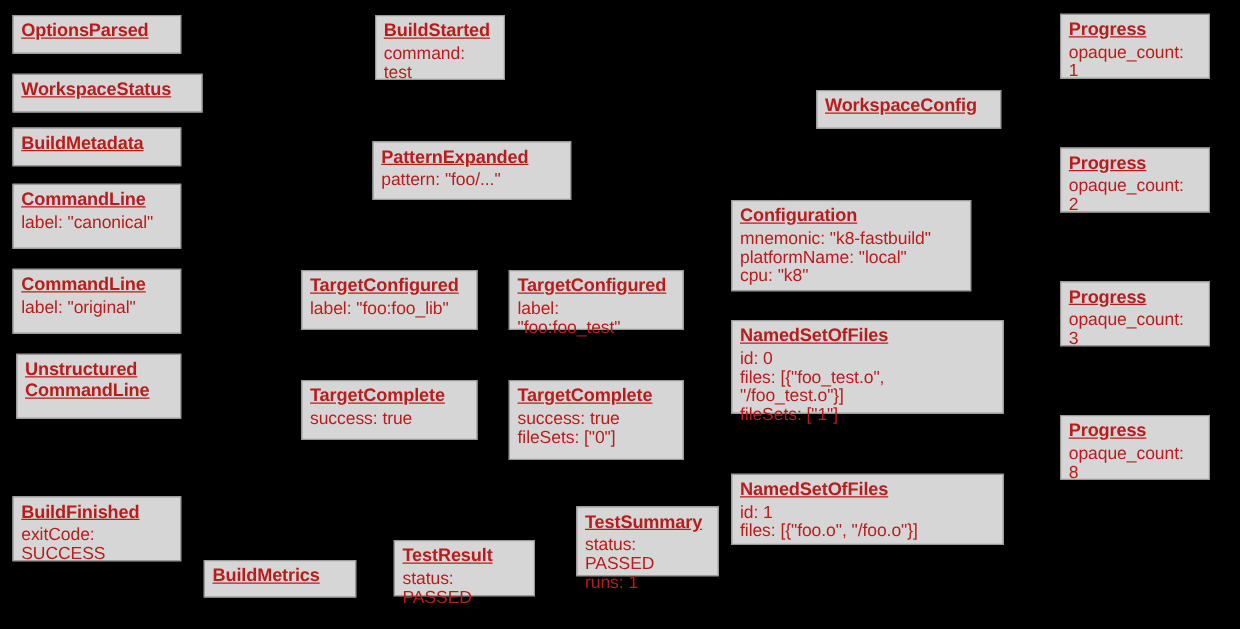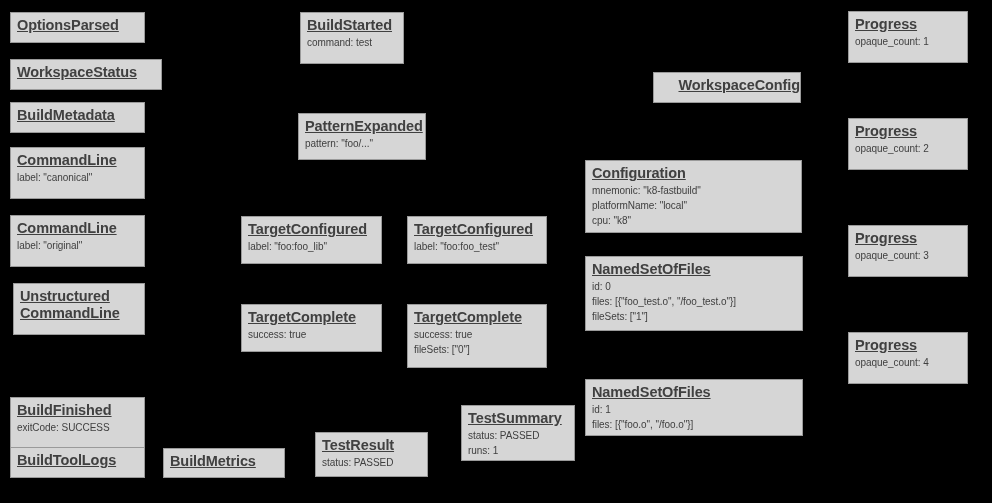--- a/index.html
+++ b/index.html
@@ -13,33 +13,33 @@
     height: 503px;
     background: #000000;
     overflow: hidden;
     font-family: "Liberation Sans", sans-serif;
   }
   .node {
     position: absolute;
     box-sizing: border-box;
     background: #d6d6d6;
     border: 1px solid #9a9a9a;
-    padding: 4px 0 4px 6px;
-    color: #404040;
+    padding: 4px 13px 4px 6px;
+    color: #b91c1c;
   }
   .node-title {
     font-size: 14.5px;
     font-weight: bold;
     text-decoration: underline;
     line-height: 17px;
     white-space: pre-line;
     letter-spacing: -0.1px;
   }
   .node-fields {
-    font-size: 10px;
+    font-size: 14px;
     font-weight: normal;
     line-height: 15px;
     white-space: pre-line;
     margin-top: 1px;
     letter-spacing: -0.05px;
   }
   .node-fields:empty { display: none; }
 </style>
 </head>
 <body>
@@ -63,31 +63,28 @@
       <div class="node-fields">label: "original"</div>
     </div>
     <div class="node" style="left: 13px; top: 283px; width: 132px; height: 52px;">
       <div class="node-title">Unstructured
 CommandLine</div>
     </div>
     <div class="node" style="left: 10px; top: 351px; width: 135px; height: 52px; margin-top: 46px;">
       <div class="node-title">BuildFinished</div>
       <div class="node-fields">exitCode: SUCCESS</div>
     </div>
-    <div class="node" style="left: 10px; top: 447px; width: 135px; height: 31px;">
-      <div class="node-title">BuildToolLogs</div>
-    </div>
     <div class="node" style="left: 163px; top: 448px; width: 122px; height: 30px;">
       <div class="node-title">BuildMetrics</div>
     </div>
     <div class="node" style="left: 300px; top: 12px; width: 104px; height: 52px;">
       <div class="node-title">BuildStarted</div>
       <div class="node-fields">command: test</div>
     </div>
-    <div class="node" style="left: 298px; top: 113px; width: 128px; height: 47px;">
+    <div class="node" style="left: 298px; top: 113px; width: 159px; height: 47px;">
       <div class="node-title">PatternExpanded</div>
       <div class="node-fields">pattern: "foo/..."</div>
     </div>
     <div class="node" style="left: 241px; top: 216px; width: 141px; height: 48px;">
       <div class="node-title">TargetConfigured</div>
       <div class="node-fields">label: "foo:foo_lib"</div>
     </div>
     <div class="node" style="left: 407px; top: 216px; width: 140px; height: 48px;">
       <div class="node-title">TargetConfigured</div>
       <div class="node-fields">label: "foo:foo_test"</div>
@@ -103,24 +100,24 @@
     </div>
     <div class="node" style="left: 315px; top: 432px; width: 113px; height: 45px;">
       <div class="node-title">TestResult</div>
       <div class="node-fields">status: PASSED</div>
     </div>
     <div class="node" style="left: 461px; top: 405px; width: 114px; height: 56px;">
       <div class="node-title">TestSummary</div>
       <div class="node-fields">status: PASSED
 runs: 1</div>
     </div>
-    <div class="node" style="left: 653px; top: 72px; width: 148px; height: 31px; text-align: right;">
+    <div class="node" style="left: 653px; top: 72px; width: 148px; height: 31px;">
       <div class="node-title">WorkspaceConfig</div>
     </div>
-    <div class="node" style="left: 585px; top: 160px; width: 217px; height: 73px;">
+    <div class="node" style="left: 585px; top: 160px; width: 192px; height: 73px;">
       <div class="node-title">Configuration</div>
       <div class="node-fields">mnemonic: "k8-fastbuild"
 platformName: "local"
 cpu: "k8"</div>
     </div>
     <div class="node" style="left: 585px; top: 256px; width: 218px; height: 75px;">
       <div class="node-title">NamedSetOfFiles</div>
       <div class="node-fields">id: 0
 files: [{"foo_test.o", "/foo_test.o"}]
 fileSets: ["1"]</div>
@@ -137,15 +134,15 @@
     <div class="node" style="left: 848px; top: 118px; width: 120px; height: 52px;">
       <div class="node-title">Progress</div>
       <div class="node-fields">opaque_count: 2</div>
     </div>
     <div class="node" style="left: 848px; top: 225px; width: 120px; height: 52px;">
       <div class="node-title">Progress</div>
       <div class="node-fields">opaque_count: 3</div>
     </div>
     <div class="node" style="left: 848px; top: 332px; width: 120px; height: 52px;">
       <div class="node-title">Progress</div>
-      <div class="node-fields">opaque_count: 4</div>
+      <div class="node-fields">opaque_count: 8</div>
     </div>
   </div>
 
 </body></html>

